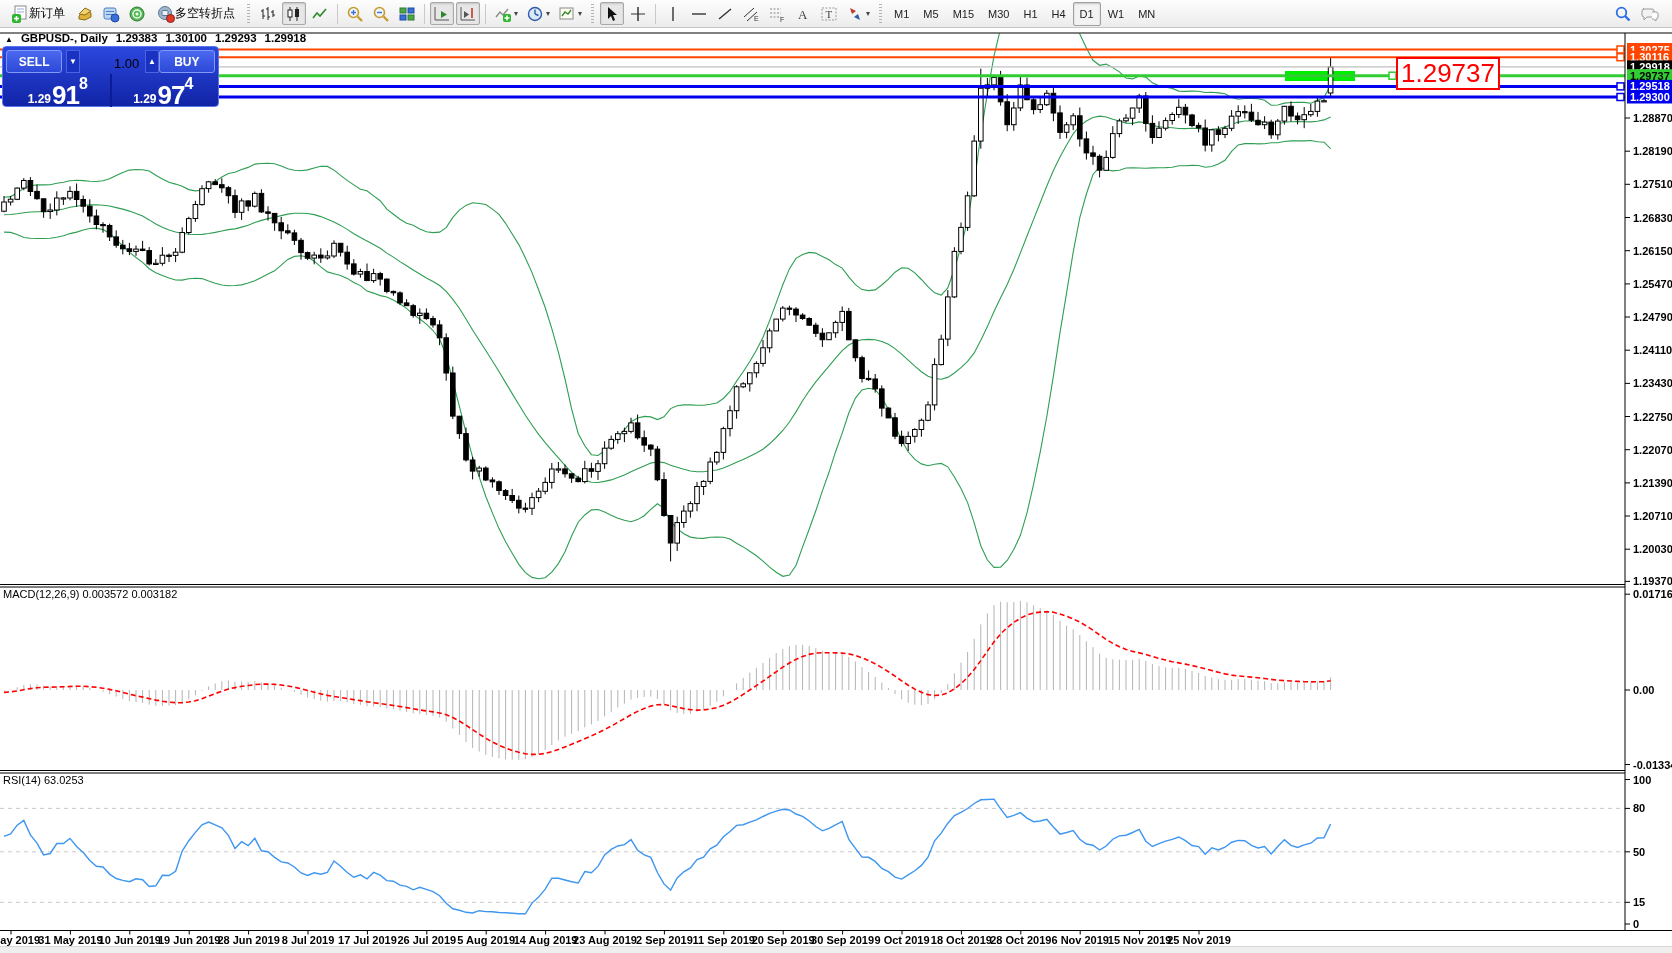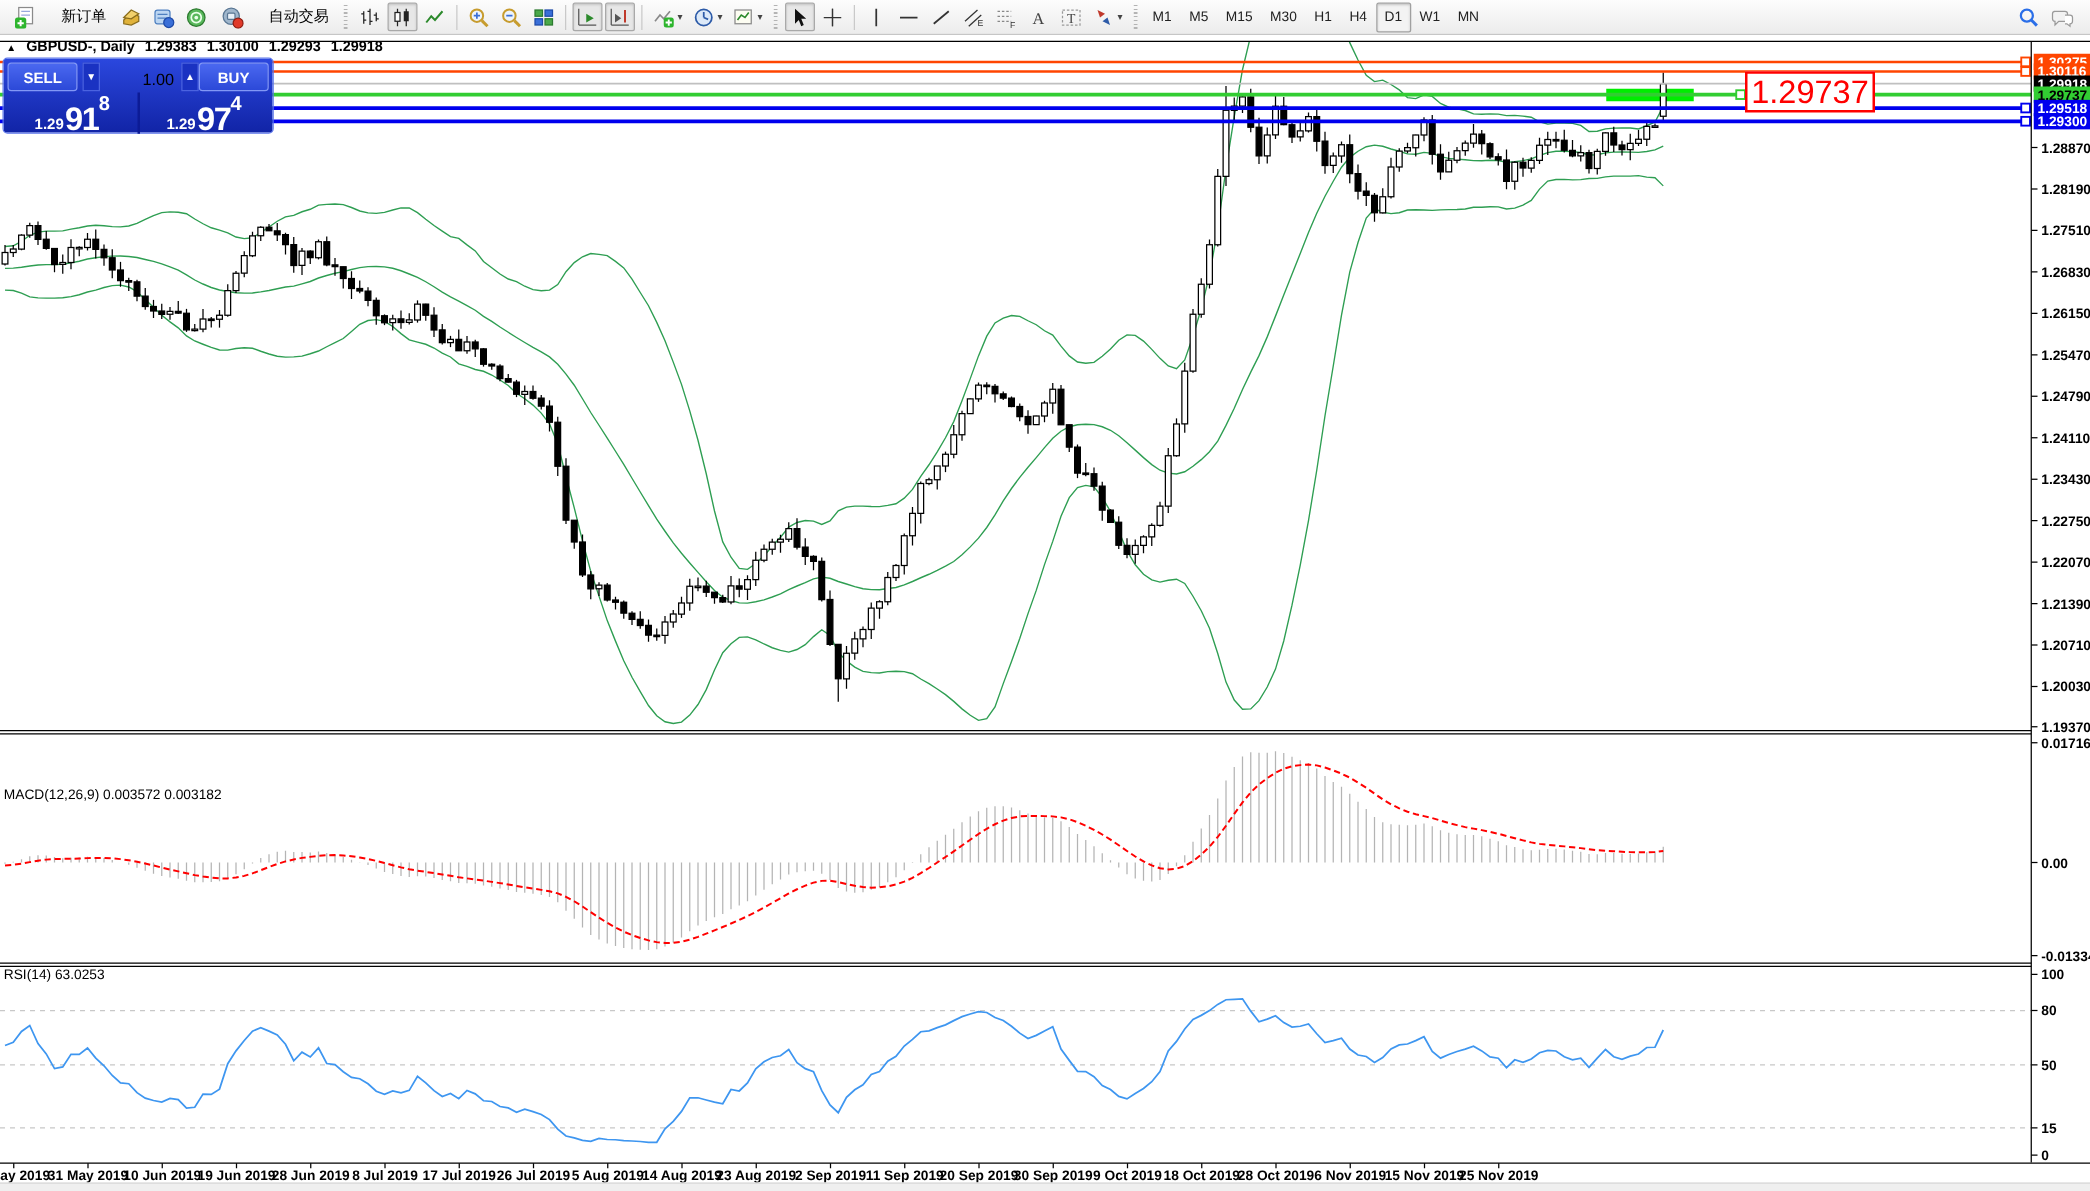--- a/index.html
+++ b/index.html
@@ -5,21 +5,21 @@
   html,body{margin:0;padding:0;background:#888;}
   .screen{position:relative;width:1672px;height:953px;background:#fff;overflow:hidden;
           font-family:"Liberation Sans",sans-serif;}
   
   .toolbar{position:absolute;left:0;top:0;width:1672px;height:28px;box-sizing:border-box;
            display:flex;align-items:center;padding:0 4px;
            background:linear-gradient(#fdfdfd,#ececec);border-bottom:1px solid #c6c6c6;z-index:10;}
   .tb-btn{display:inline-flex;align-items:center;justify-content:center;height:23px;min-width:23px;
           padding:0 2px;margin:0 1px;background:transparent;border:1px solid transparent;border-radius:2px;}
   .tb-btn.pressed{background:#e7e7e7;border-color:#a9a9a9;box-shadow:inset 0 1px 2px rgba(0,0,0,.15);}
-  .tb-label{font-size:12px;color:#000;margin-left:20px;white-space:nowrap;}
+  .tb-label{font-size:12px;color:#000;margin-left:0;white-space:nowrap;}
   .tb-sep{width:1px;height:20px;background:#c9c9c9;margin:0 4px;}
   .tb-grip{width:3px;height:20px;margin:0 5px;
            background:repeating-linear-gradient(to bottom,#b3b3b3 0 1px,transparent 1px 3px);}
   .dd{font-size:8px;color:#444;margin-left:2px;}
   .tf-btn{font-size:11px;color:#222;height:22px;padding:0 6px;margin:0;border:1px solid transparent;border-radius:2px;
           display:inline-flex;align-items:center;}
   .tf-btn.pressed{background:#f3f3f3;border-color:#a0a0a0;box-shadow:inset 0 1px 2px rgba(0,0,0,.2);}
   .tb-right{margin-left:auto;display:flex;align-items:center;gap:8px;padding-right:8px;}
   
   #chart-svg{position:absolute;left:0;top:0;z-index:1;}
@@ -37,21 +37,21 @@
   .vol-field{width:72px;background:#fff;color:#000;font-size:13px;display:flex;align-items:center;
              justify-content:flex-end;padding-right:5px;box-sizing:border-box;margin:13px 1px;}
   .btn-buy{margin-left:auto;}
   .tp-row2{display:flex;height:33px;margin-top:1px;}
   .tp-half{flex:1;display:flex;align-items:flex-end;justify-content:center;color:#fff;padding-bottom:1px;}
   .tp-half.sell{border-right:2px solid #0c1b96;}
   .price-small{font-size:12px;font-weight:bold;line-height:1.2;margin-right:1px;}
   .price-big{font-size:26px;font-weight:bold;line-height:.82;letter-spacing:-1px;}
   .price-sup{font-size:16px;font-weight:bold;align-self:flex-start;margin-top:1px;}
   .macd-label,.rsi-label{position:absolute;left:3px;font-size:11px;color:#000;z-index:3;}
-  .macd-label{top:588px;margin-top:42px;}
+  .macd-label{top:588px;}
   .rsi-label{top:774px;}
   .price-callout{position:absolute;left:1396px;top:57px;width:104px;height:33px;background:#fff;
                  border:2px solid #ff0000;color:#ff0000;font-size:26px;display:flex;align-items:center;
                  justify-content:center;box-sizing:border-box;z-index:5;}
   .note{position:absolute;left:1418px;top:99px;font-size:31px;font-weight:bold;color:#00e000;
         text-shadow:2px 2px 0 #000;z-index:5;white-space:nowrap;}
   .bottom-strip{position:absolute;left:0;top:946px;width:1672px;height:7px;background:#efefef;
                 border-top:1px solid #d8d8d8;z-index:2;}
   .ic{display:block;}
 </style>
@@ -92,21 +92,21 @@
           <circle cx="9" cy="9" r="4" fill="none" stroke="#eaffea" stroke-width="1.4"></circle>
           <circle cx="9" cy="9" r="1.5" fill="#eaffea"></circle>
         </svg>
     </button>
     <button class="tb-btn" style="padding:0 5px">
       <svg class="ic" width="18" height="18" viewBox="0 0 18 18">
           <circle cx="8" cy="8" r="6.5" fill="#9fb6cc" stroke="#5a7794"></circle>
           <rect x="5" y="5.5" width="6" height="5" rx="1" fill="#e8f0f8" stroke="#5a7794"></rect>
           <circle cx="13.5" cy="13.5" r="4" fill="#e03a2a" stroke="#8d1d12"></circle>
         </svg>
-      <span class="tb-label">自动交易</span>
+      <span class="tb-label">多空转折点</span>
     </button>
 
     <span class="tb-grip"></span>
 
     <button class="tb-btn">
       <svg class="ic" width="18" height="18" viewBox="0 0 18 18">
           <path d="M4 14V4 M4 6h-2 M4 11h2 M9 15V2 M9 4h-2 M9 12h2 M14 12V5 M14 7h-2 M14 10h2" stroke="#222" fill="none"></path>
         </svg>
     </button>
     <button class="tb-btn pressed">

